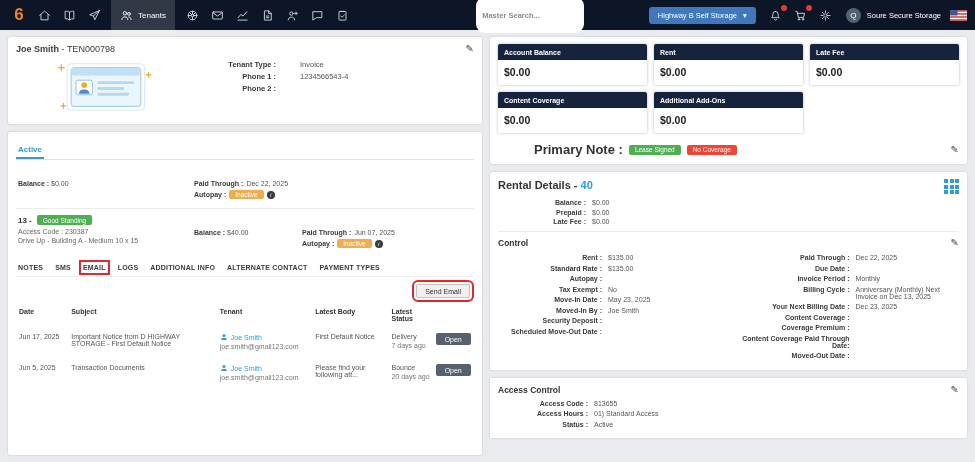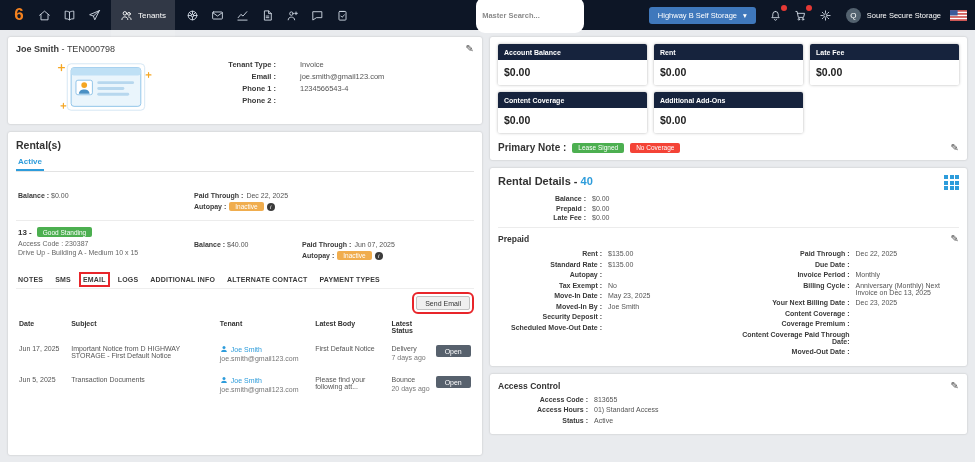--- a/index.html
+++ b/index.html
@@ -71,21 +71,21 @@
   .temail { color: #777; margin-top: 2px; }
   .ago { color: #777; margin-top: 2px; }
   .btn-open { background: #57616d; color: #fff; font-size: 7px; padding: 2.5px 9px; border-radius: 2px; border: none; cursor: pointer; font-family: inherit; }
 
   
   .stats-grid { display: grid; grid-template-columns: repeat(3, 1fr); gap: 7px; }
   .stat-card { box-shadow: 0 0 3px rgba(0,0,0,.3); border-radius: 2px; overflow: hidden; }
   .stat-head { background: #16233d; color: #fff; font-size: 7px; font-weight: bold; padding: 4.5px 6px; }
   .stat-body { background: #fff; padding: 6px 6px 7px; font-size: 10.5px; font-weight: bold; color: #222; }
   .note-row { display: flex; align-items: center; gap: 6px; margin-top: 9px; }
-  .note-label { font-weight: bold; font-size: 10px; color: #333; }
+  .note-label { font-weight: bold; font-size: 13px; color: #333; margin-left: 36px; }
   .note-row .pencil { margin-left: auto; }
   .rd-title-row { display: flex; justify-content: space-between; align-items: flex-start; }
   .rd-title { font-size: 11px; font-weight: bold; color: #333; }
   .unit-blue { color: #2d9cdb; }
   .grid-icon { display: grid; grid-template-columns: repeat(3, 4px); grid-auto-rows: 4px; gap: 1.5px; cursor: pointer; }
   .grid-icon i { background: #2d9cdb; display: block; }
   .rd-summary { margin-top: 5px; }
   .srow { display: flex; margin-bottom: 2.5px; font-size: 7px; }
   .srow .lbl { width: 88px; text-align: right; font-weight: bold; margin-right: 6px; color: #3a3a3a; flex: none; }
   .srow .val { color: #555; }
@@ -262,37 +262,32 @@
               <path d="M100 16v5M97.5 18.5h5" stroke="#f5a623" stroke-width="1.2" stroke-linecap="round"></path>
               <path d="M12 48v5M9.5 50.5h5" stroke="#f5a623" stroke-width="1.2" stroke-linecap="round"></path>
             </svg>
           </div>
           <div class="fields">
             <div class="frow">
                 <span class="lbl">Tenant Type :</span>
                 <span class="val">Invoice</span>
               </div>
             <div class="frow">
-                <span class="lbl">Email :</span>
-                <span class="val link">joe.smith@gmail123.com</span>
-              </div>
-            <div class="frow">
                 <span class="lbl">Phone 1 :</span>
                 <span class="val">1234566543-4</span>
               </div>
             <div class="frow">
                 <span class="lbl">Phone 2 :</span>
                 <span class="val"></span>
               </div>
           </div>
         </div>
       </section>
 
       <section class="card rentals-card">
-        <div class="rentals-title">Rental(s)</div>
         <div class="tabbar">
           <span class="tab-active">Active</span>
         </div>
 
         <div class="rental-item">
           <div class="r-mid">
             <span class="b">Balance :</span>
             <span>$0.00</span>
           </div>
           <div class="r-right">
@@ -470,21 +465,21 @@
             </div>
           <div class="srow">
               <span class="lbl">Late Fee :</span>
               <span class="val">$0.00</span>
             </div>
         </div>
 
         <div class="divider"></div>
 
         <div class="billing-head">
-          <span class="billing-title">Prepaid</span>
+          <span class="billing-title">Control</span>
           <span class="pencil">✎</span>
         </div>
 
         <div class="billing-grid">
           <div class="bcol">
             <div class="brow">
                 <span class="lbl">Rent :</span>
                 <span class="val">$135.00</span>
               </div>
             <div class="brow">

